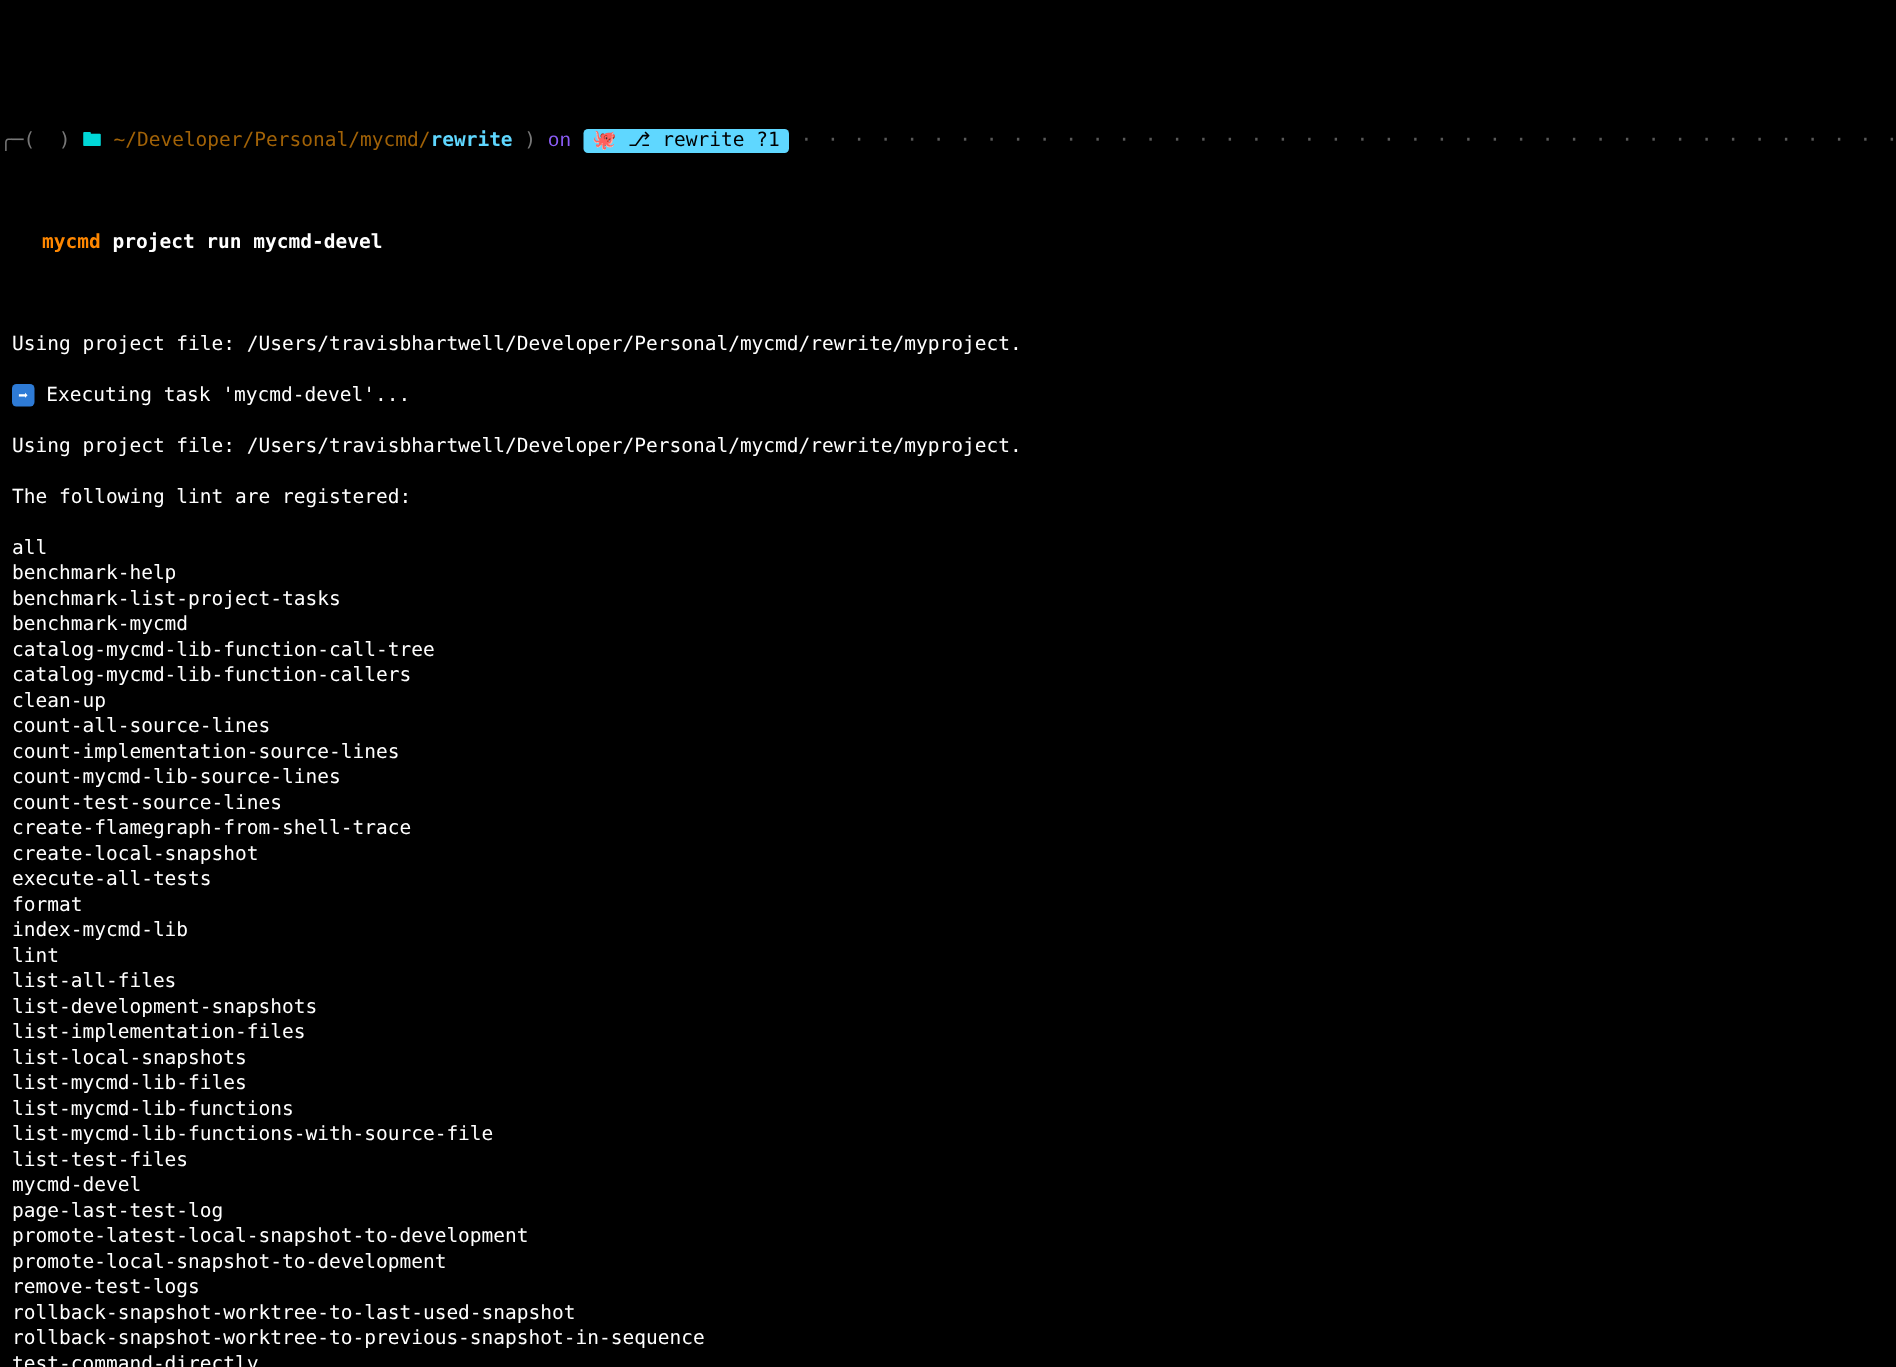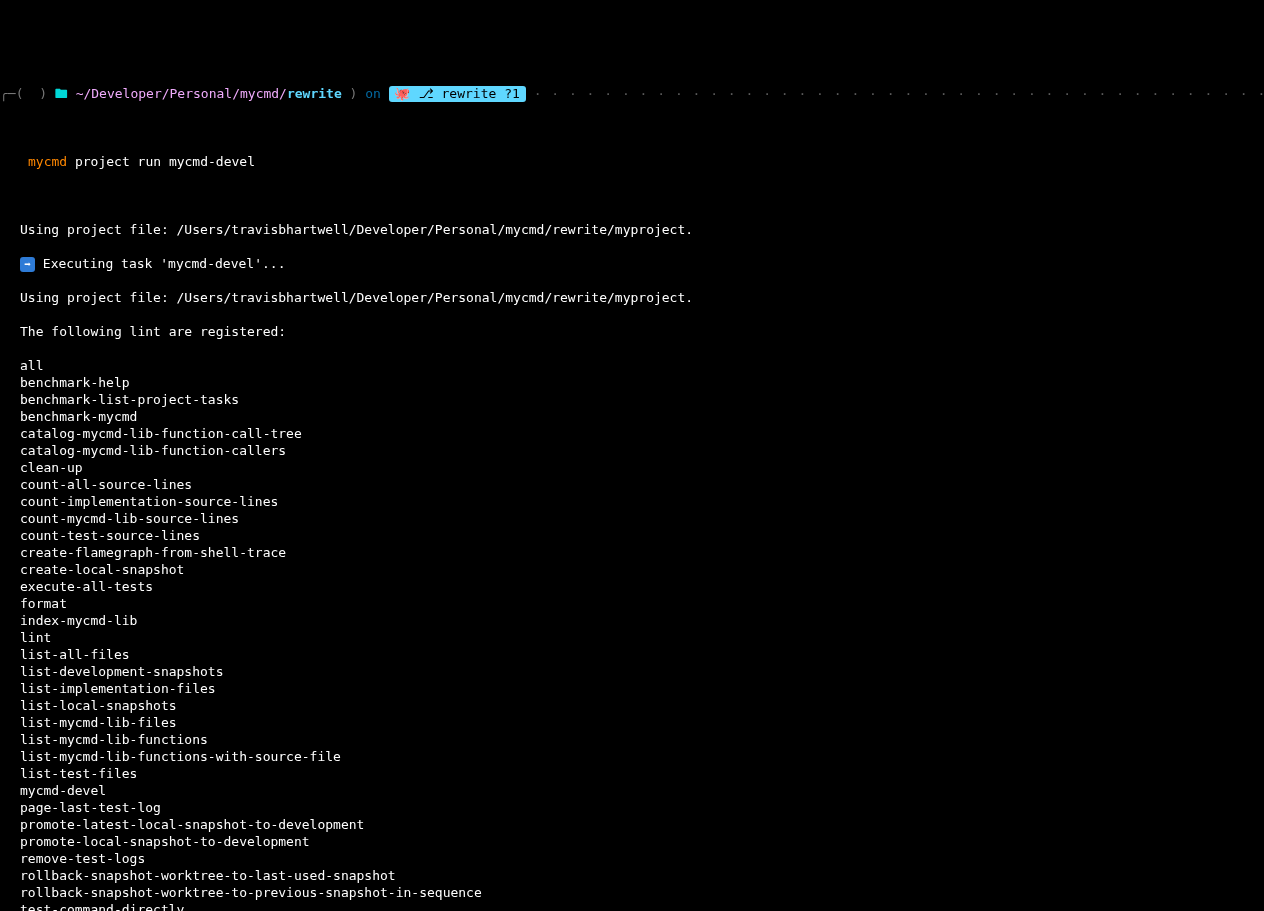--- a/index.html
+++ b/index.html
@@ -15,23 +15,23 @@
       overflow: hidden;
     }
     .prompt-line {
       display: flex;
       align-items: center;
       height: 17px;
       overflow: hidden;
     }
     .prompt-lead { color: #777; }
     .apple-icon { color: #fff; display: inline-block; }
-    .path-cyan { color: #f0abfc; }
+    .path-cyan { color: #a16207; }
     .branch-cyan { color: #5fd7ff; font-weight: bold; }
-    .on-text { color: #0369a1; }
+    .on-text { color: #8b5cf6; font-family: Liberation Mono, monospace; }
     .git-segment {
       background: #5fd7ff;
       color: #000000;
       padding: 0 6px;
       border-radius: 3px;
       display: inline-flex;
       align-items: center;
       height: 16px;
     }
     .folder-icon { color: #00d7d7; }
@@ -43,22 +43,22 @@
       background: #2e7bd6;
       color: #ffffff;
       display: inline-flex;
       align-items: center;
       justify-content: center;
       width: 15px;
       height: 15px;
       border-radius: 3px;
       font-size: 11px;
     }
-    .line { height: 17px; padding-left: 20px; }
-    .cmd-line { padding-left: 28px; }
+    .line { height: 17px; padding-left: 8px; }
+    .cmd-line { padding-left: 28px; font-weight: bold; }
   </style>
 </head>
 <body>
 
 
 
 
 <div class="prompt-line">
   <span class="prompt-lead">╭─</span><span style="color:#777">( </span><span class="apple-icon"></span><span style="color:#777"> ) </span><span class="folder-icon">🖿 </span><span class="path-cyan">~/Developer/Personal/mycmd/</span><span class="branch-cyan">rewrite</span><span style="color:#777"> ) </span><span class="on-text">on</span><span> </span><span class="git-segment"><span>🐙 </span><span>⎇ </span><span>rewrite</span><span> </span><span>?1</span></span><span> </span><span class="dots">· · · · · · · · · · · · · · · · · · · · · · · · · · · · · · · · · · · · · · · · · · · · · · · · · · · · · · · · · · · · · · · · · · · · · · · · · · · · · · · · · · · · · · · · · · · · · · · · · · · · · · · · · · · · · · · · · · · · · · · · · · · · · · · · · · · · · · · · · · · · · · · · · · · · · · · · · · ·</span>
 </div>

